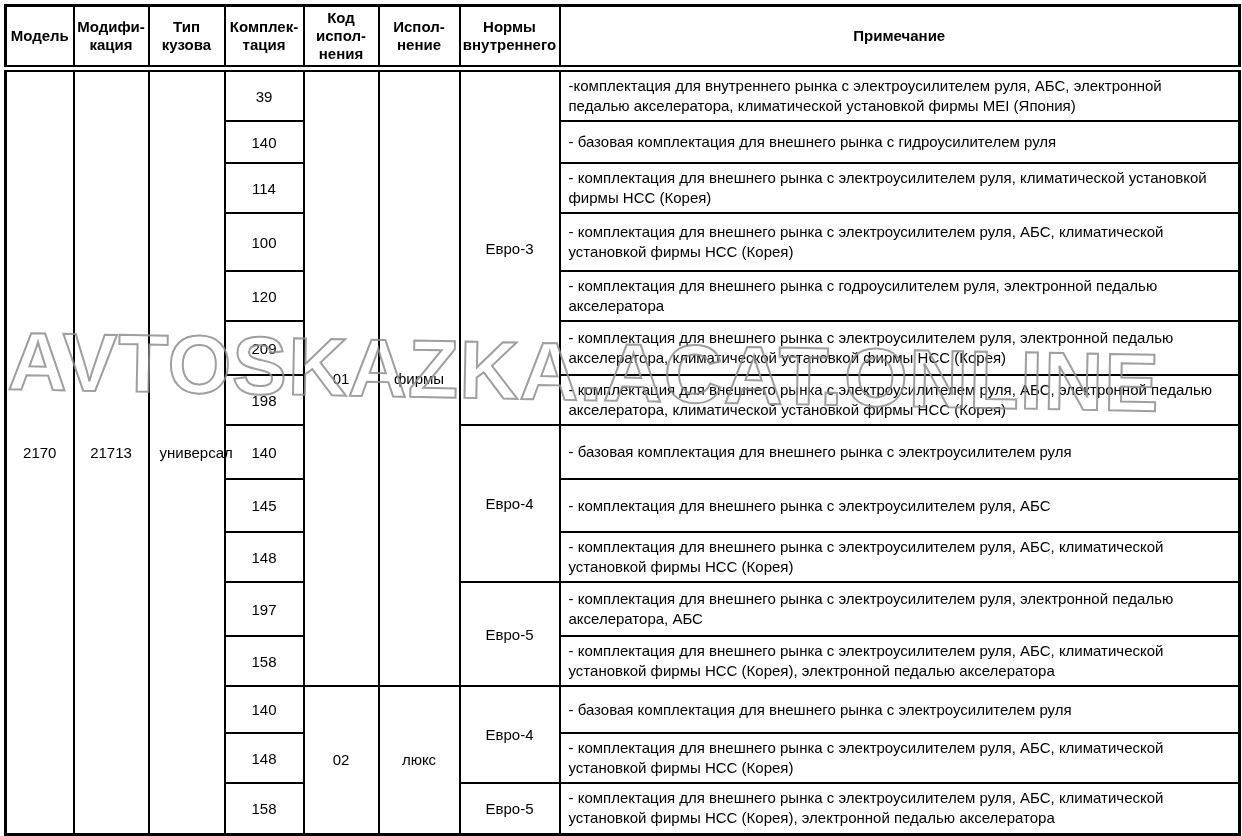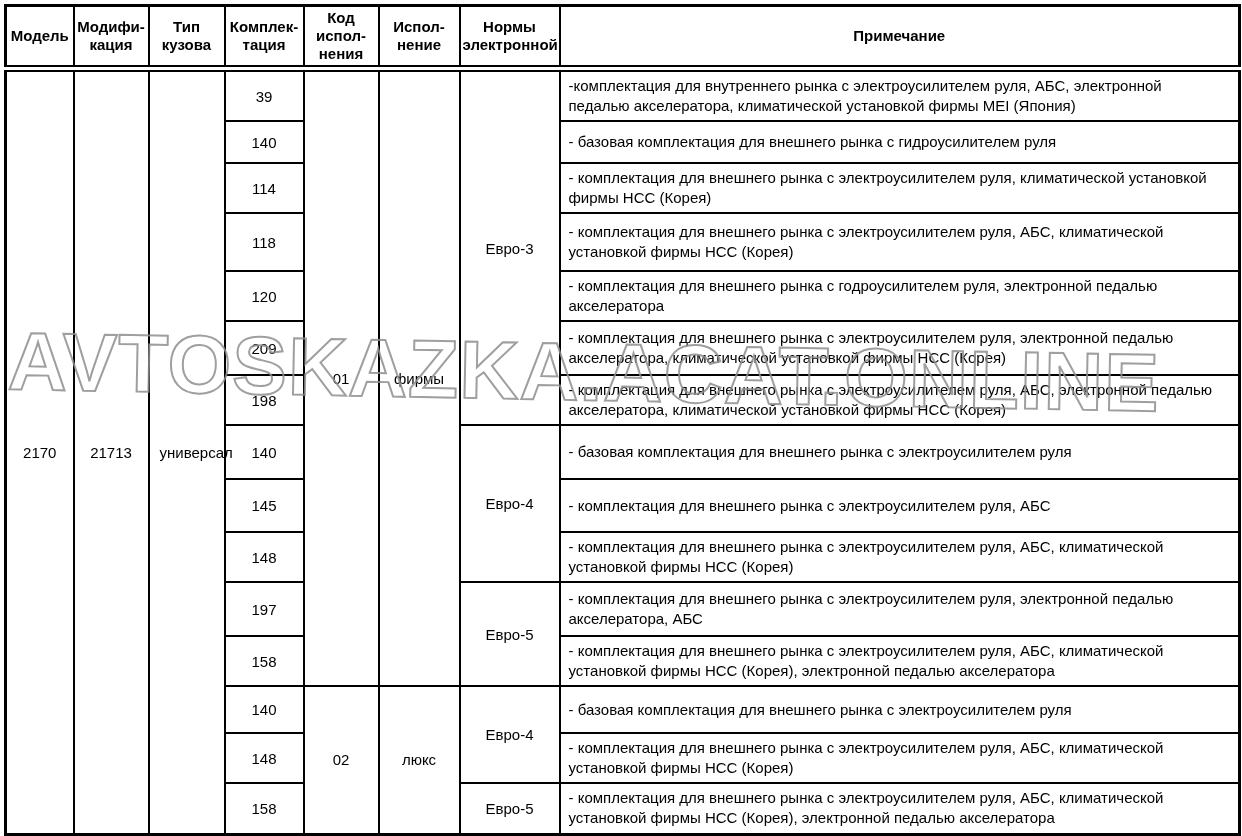--- a/index.html
+++ b/index.html
@@ -94,21 +94,21 @@
         <th>Тип
 кузова</th>
         <th>Комплек-
 тация</th>
         <th>Код
 испол-
 нения</th>
         <th>Испол-
 нение</th>
         <th>Нормы
-электронной</th>
+внутреннего</th>
         <th>Примечание</th>
       </tr>
     </thead>
     <tbody>
       <tr style="height:50px">
         <td class="num" rowspan="15">2170</td>
         <td class="num" rowspan="15">21713</td>
         <td class="num" rowspan="15">универсал</td>
         <td class="num">39</td>
         <td class="num" rowspan="12">01</td>
@@ -118,21 +118,21 @@
       </tr>
       <tr style="height:42px">
         <td class="num">140</td>
         <td class="note">- базовая комплектация для внешнего рынка с гидроусилителем руля</td>
       </tr>
       <tr style="height:47px">
         <td class="num">114</td>
         <td class="note">- комплектация для внешнего рынка с электроусилителем руля, климатической установкой фирмы НСС (Корея)</td>
       </tr>
       <tr style="height:58px">
-        <td class="num">118</td>
+        <td class="num">100</td>
         <td class="note">- комплектация для внешнего рынка с электроусилителем руля, АБС, климатической установкой фирмы НСС (Корея)</td>
       </tr>
       <tr style="height:50px">
         <td class="num">120</td>
         <td class="note">- комплектация для внешнего рынка с годроусилителем руля, электронной педалью акселератора</td>
       </tr>
       <tr style="height:54px">
         <td class="num">209</td>
         <td class="note">- комплектация для внешнего рынка с электроусилителем руля, электронной педалью акселератора, климатической установкой фирмы НСС (Корея)</td>
       </tr>

